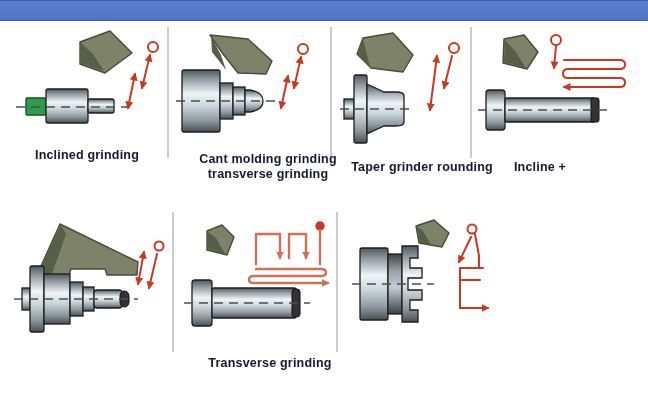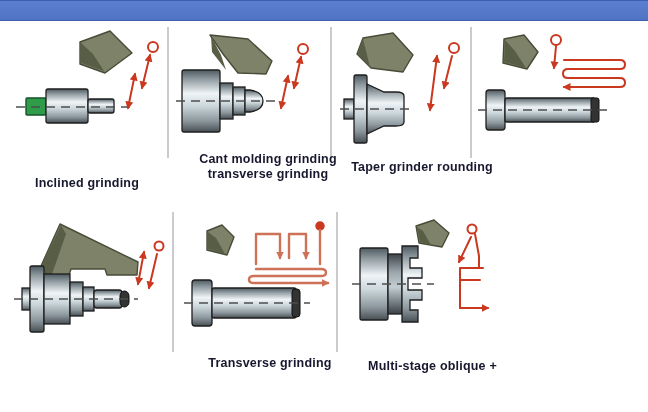--- a/index.html
+++ b/index.html
@@ -212,28 +212,28 @@
         <circle class="redcirc" cx="122" cy="17" r="4.5"></circle>
         <path class="red" d="M125,22 L129,44 L129,56"></path>
         <path class="red" d="M121,25 L109,50" marker-end="url(#arrR)"></path>
         <path class="red" d="M110,96 V56 H133"></path>
         <path class="red" d="M110,68 H130"></path>
         <path class="red" d="M110,96 H138" marker-end="url(#arrR)"></path>
       </g>
     </svg>
   </figure>
 
-  <div class="plabel" style="left:12px;top:176px;width:150px">Inclined grinding</div>
+  <div class="plabel" style="left:12px;top:148px;width:150px">Inclined grinding</div>
 
   <div class="plabel" style="left:192px;top:152px;width:152px">
     <span>Cant molding grinding</span><br>
     <span>transverse grinding</span>
   </div>
 
   <div class="plabel" style="left:346px;top:160px;width:152px">Taper grinder rounding</div>
 
+  <div class="plabel" style="left:500px;top:160px;width:80px">Incline +</div>
 
 
   <div class="plabel" style="left:200px;top:356px;width:140px">Transverse grinding</div>
 
-  <div class="plabel" style="left:360px;top:359px;width:145px">Multi-stage oblique +</div>
 
 </div>
 
 </body></html>

